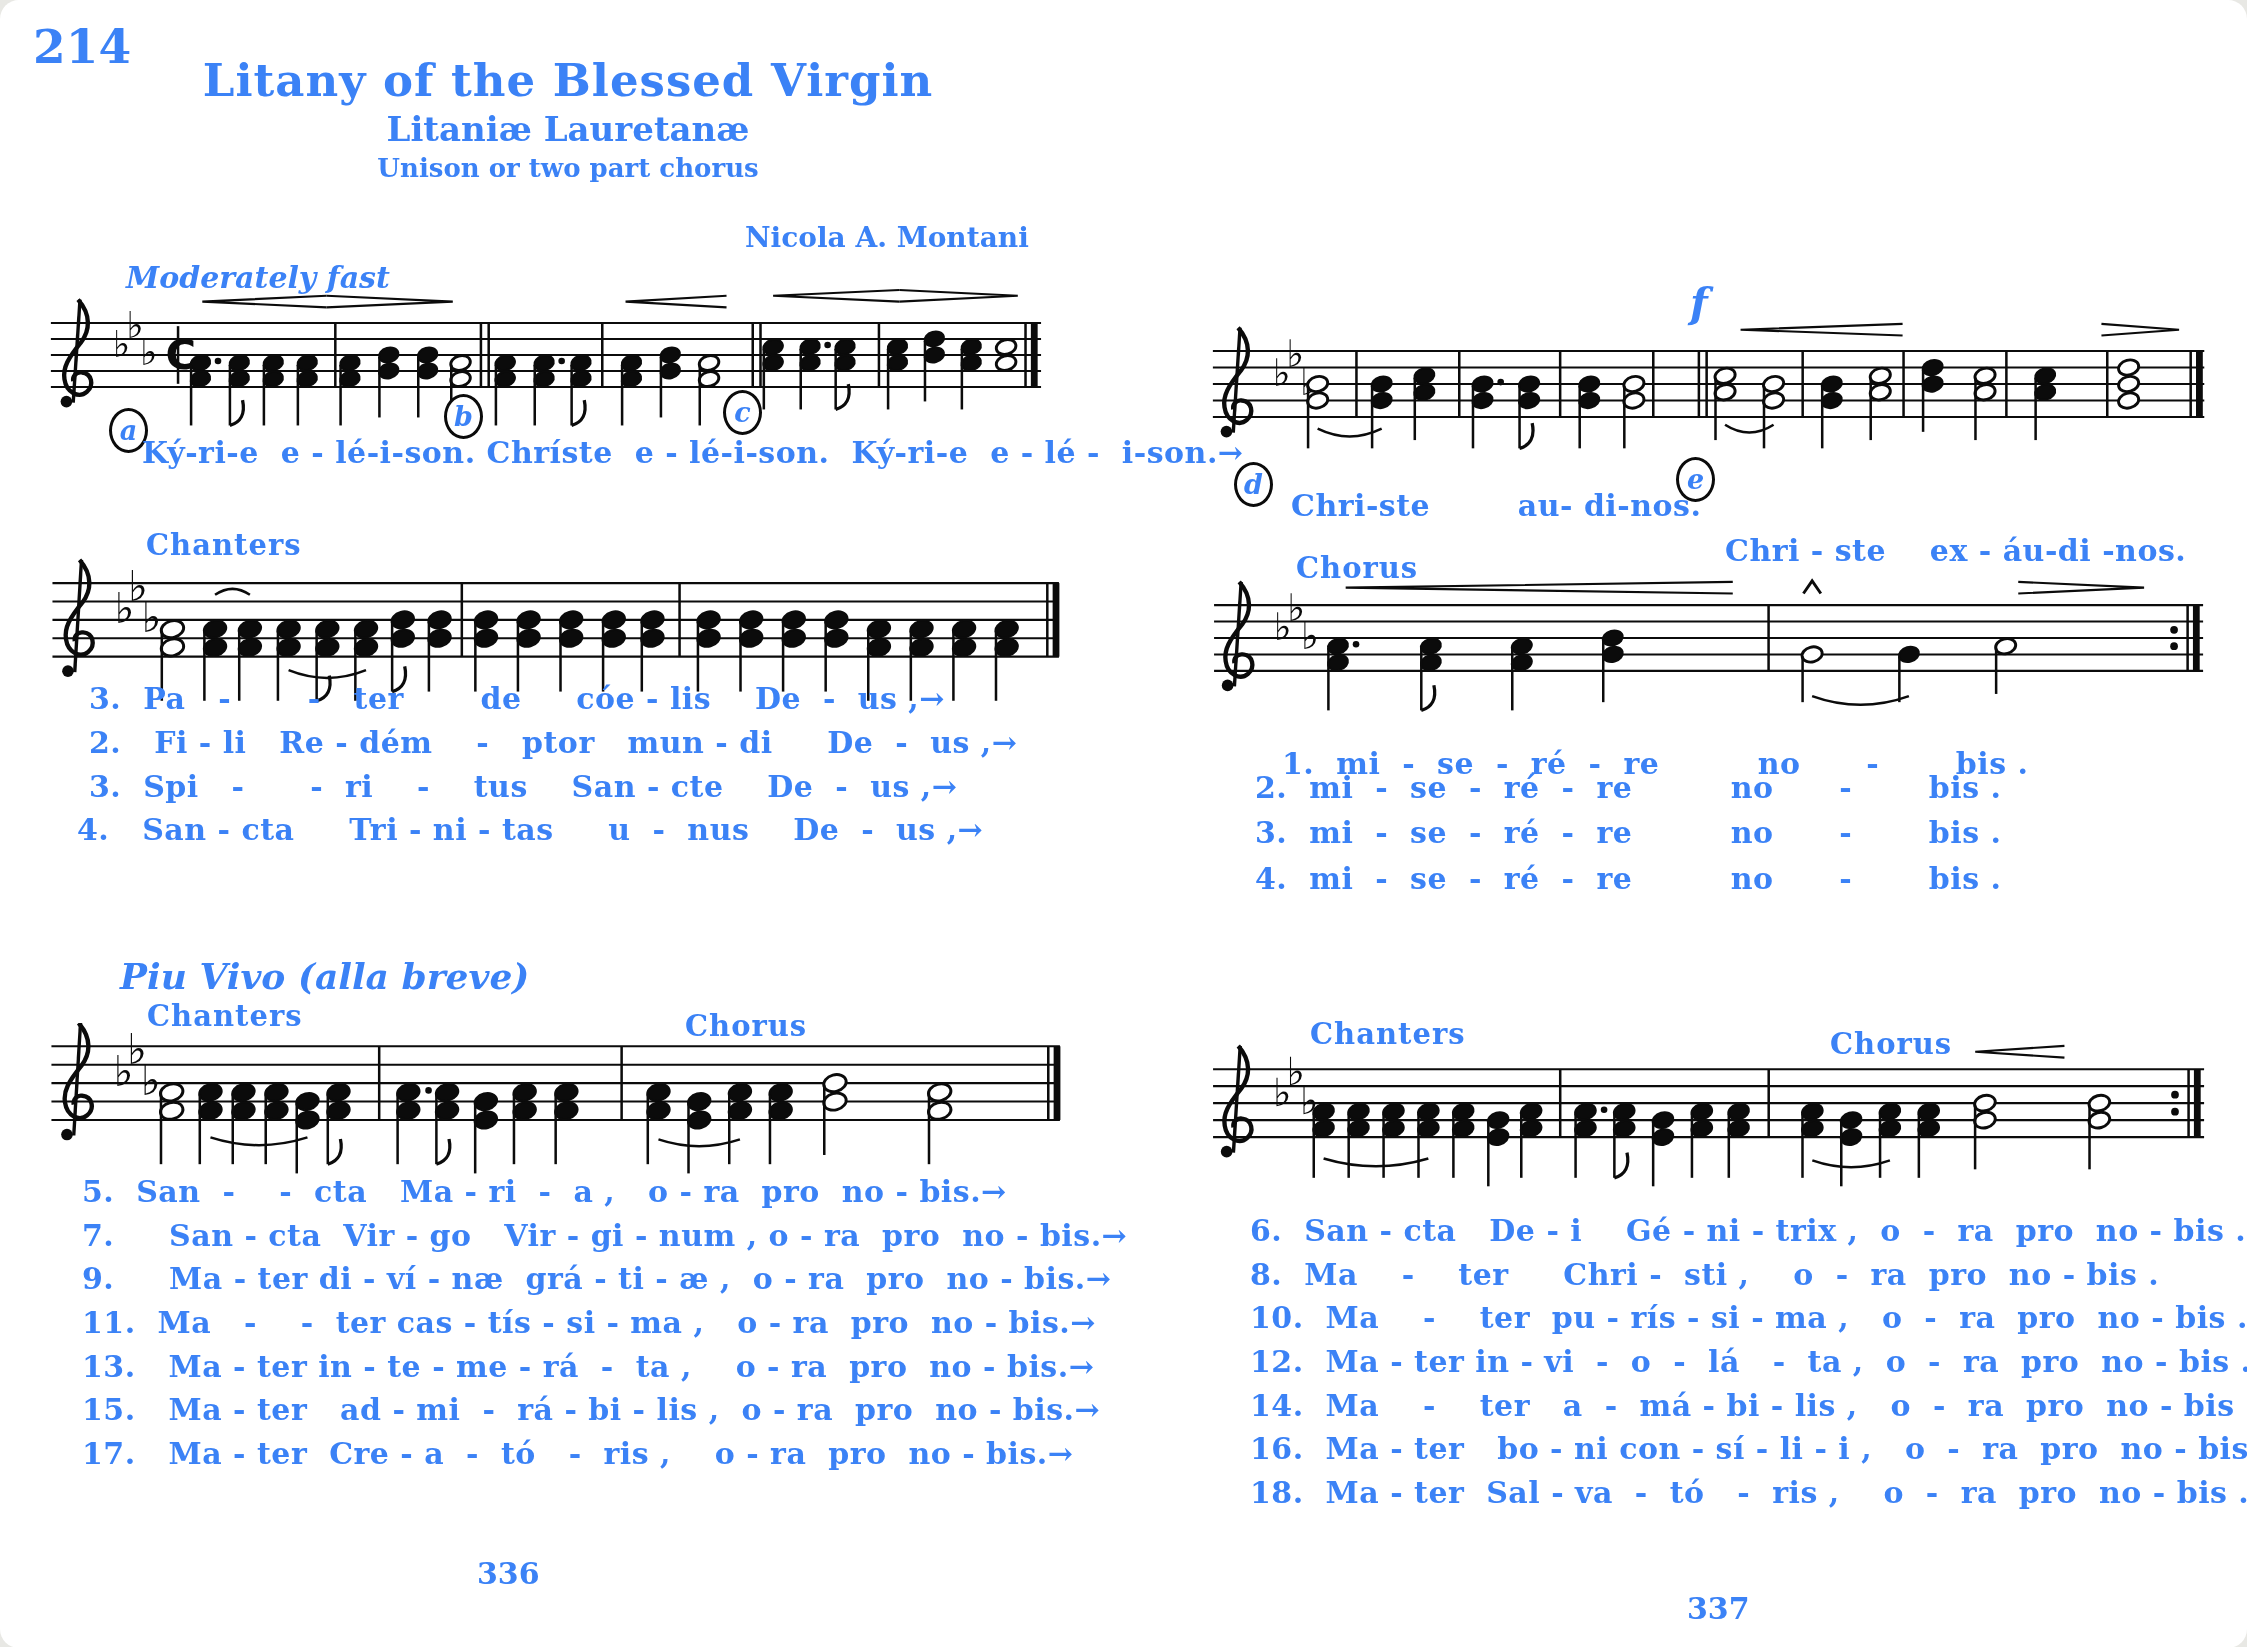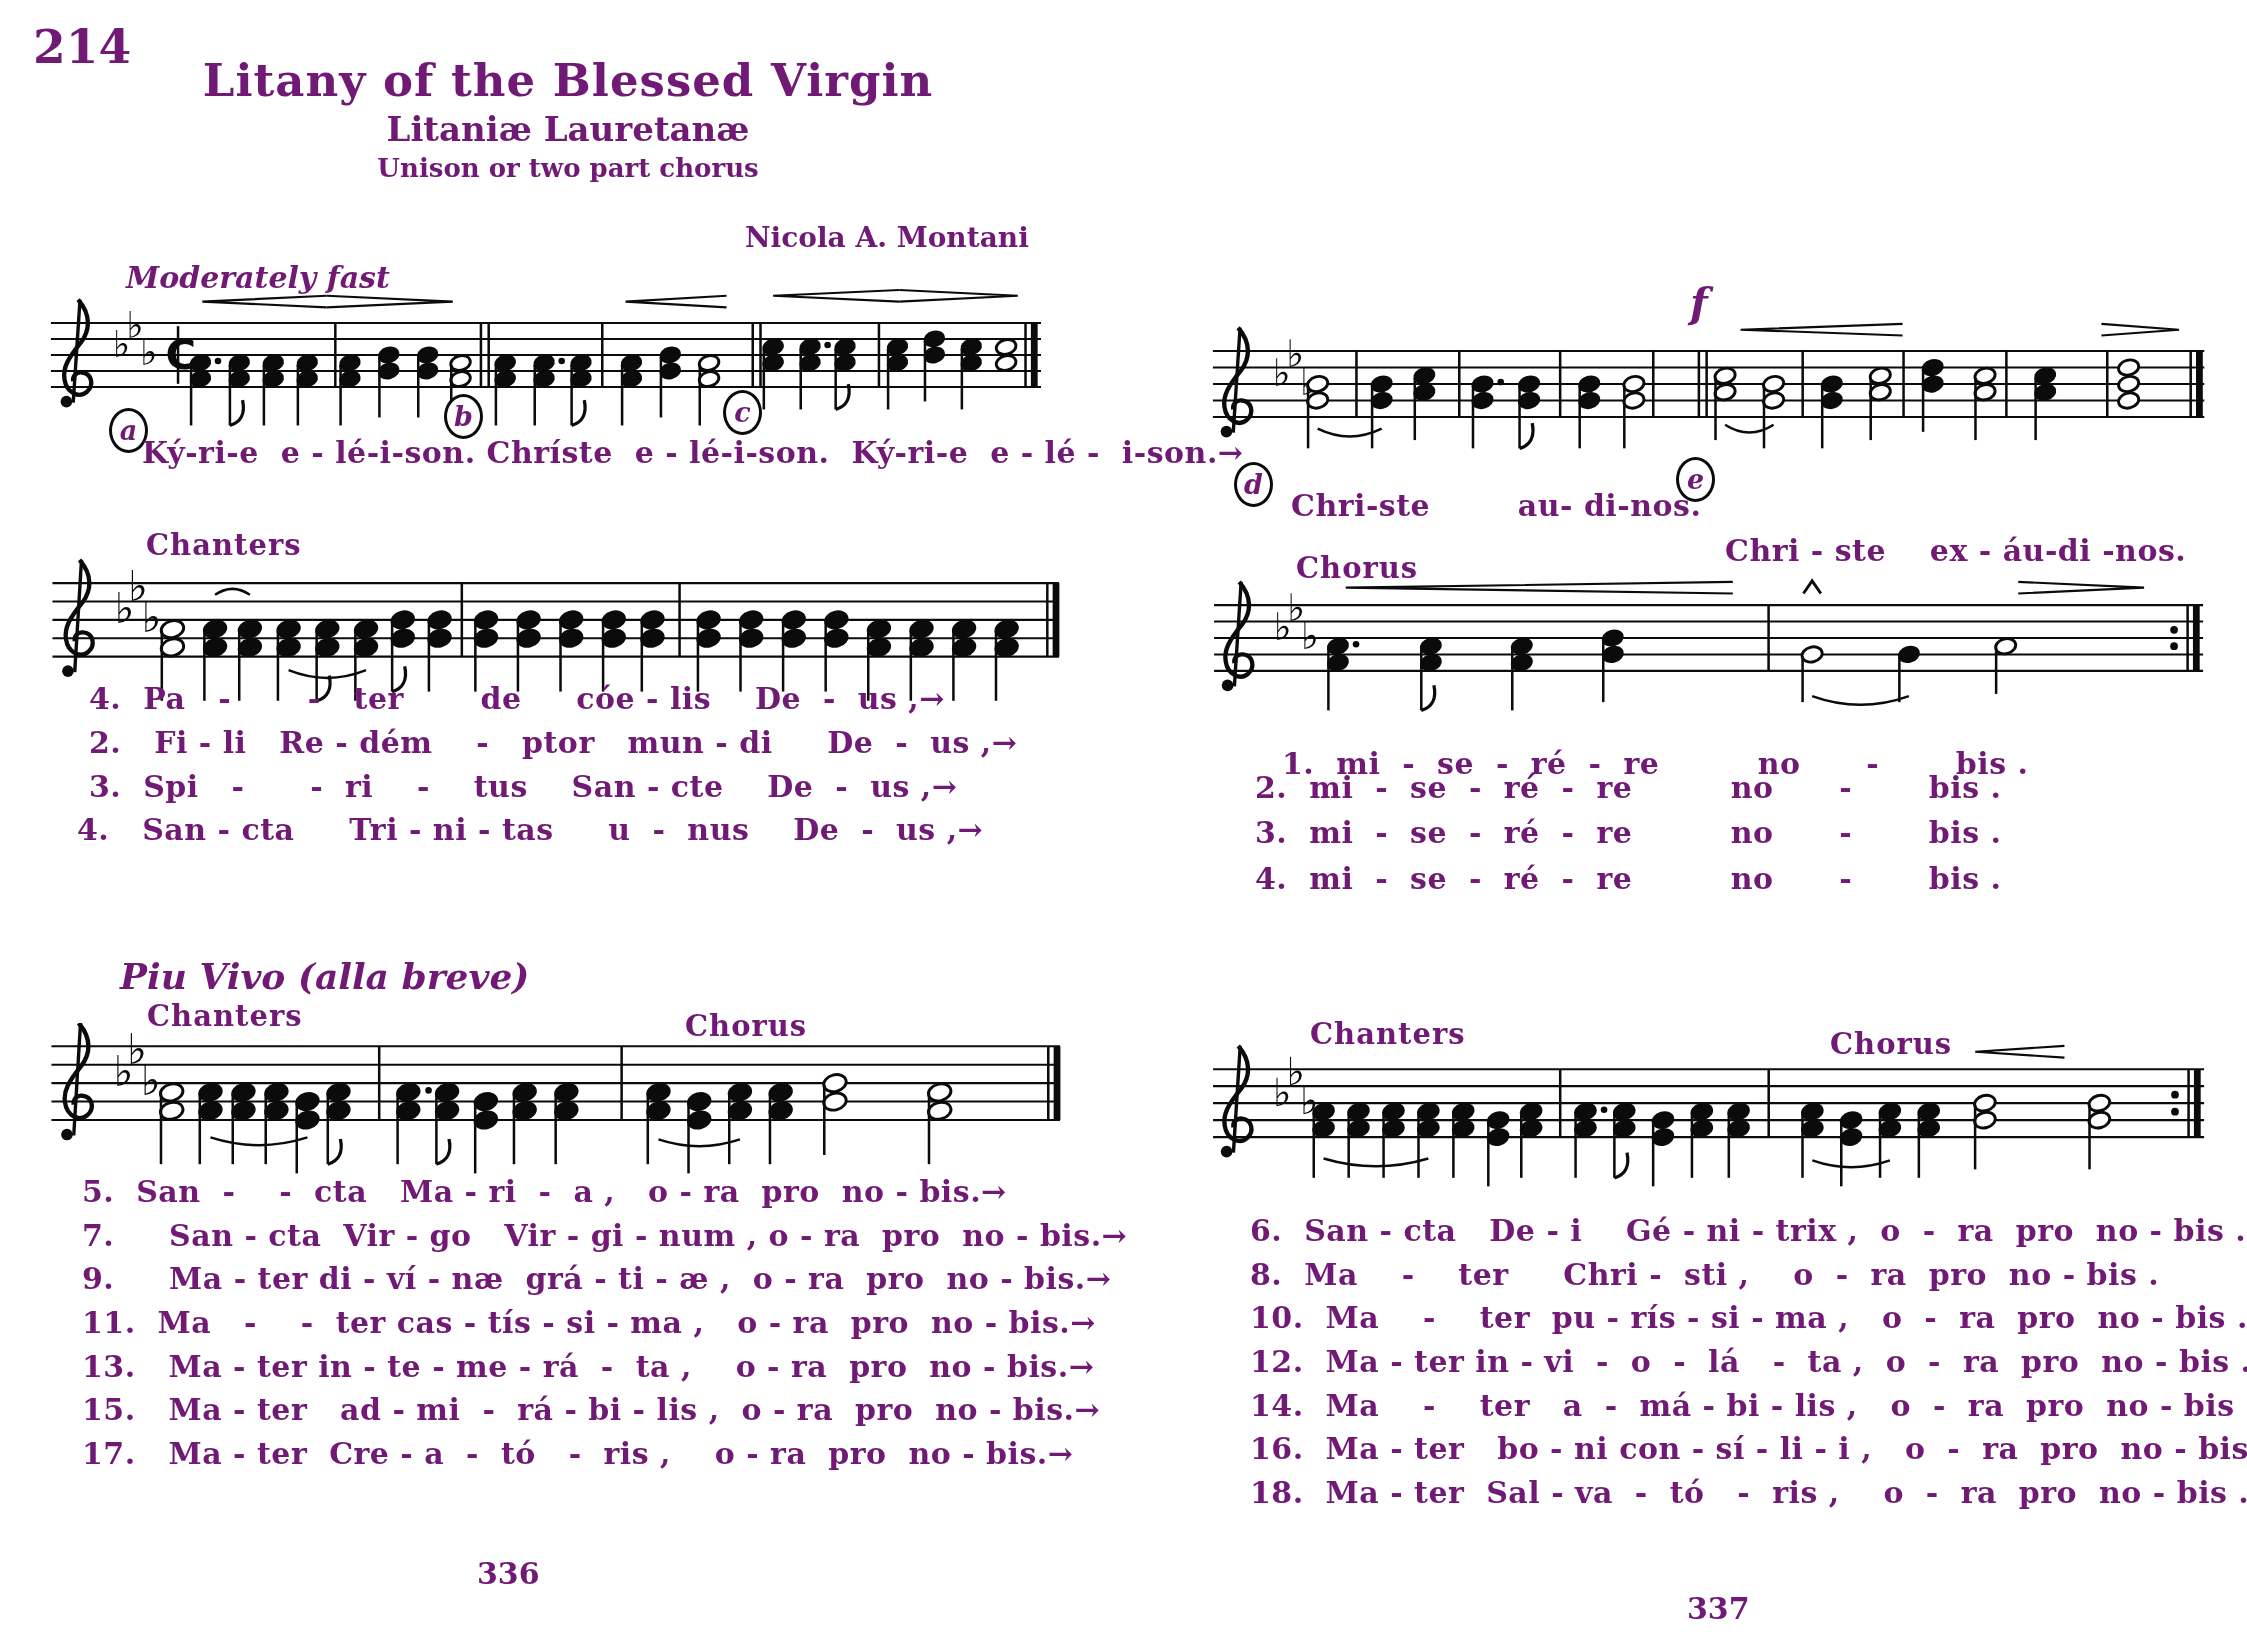--- a/index.html
+++ b/index.html
@@ -1,18 +1,18 @@
 <!DOCTYPE html>
 <html><head>
 <meta charset="utf-8">
 <style>
   html,body{margin:0;padding:0;background:#e8e8e4;}
   #page{
-    position:relative;width:2247px;height:1648px;background:#ffffff;color:#701a75;
-    font-family:"DejaVu Serif","DejaVu Sans",serif;overflow:hidden;
+    position:relative;width:2247px;height:1648px;background:#ffffff;color:#3b82f6;
+    font-family:"DejaVu Serif","DejaVu Sans",serif;overflow:hidden;border-radius:19px;
   }
   .abs{position:absolute;}
   .ctr{text-align:center;}
   .b{font-weight:700;}
   .ital{font-style:italic;font-weight:700;}
   .lyr{font-weight:700;font-size:30px;white-space:pre;letter-spacing:0.5px;}
   .lbl{font-weight:700;font-size:29px;letter-spacing:1px;}
   .circle{
     width:39px;height:45px;border:3.4px solid #0b0b0b;border-radius:50%;
     display:flex;align-items:center;justify-content:center;
@@ -521,21 +521,21 @@
   <div class="abs lbl" style="left:1296px;top:551px;">Chorus</div>
   <div class="abs lbl" style="left:147px;top:999px;">Chanters</div>
   <div class="abs lbl" style="left:685px;top:1009px;">Chorus</div>
   <div class="abs lbl" style="left:1310px;top:1017px;">Chanters</div>
   <div class="abs lbl" style="left:1830px;top:1027px;">Chorus</div>
 
   <div class="abs lyr" style="left:142px;top:435px;">Ký-ri-e  e - lé-i-son. Chríste  e - lé-i-son.  Ký-ri-e  e - lé -  i-son.→</div>
   <div class="abs lyr" style="left:1291px;top:488px;">Chri-ste        au- di-nos.</div>
   <div class="abs lyr" style="left:1725px;top:488px;margin-top:45px;">Chri - ste    ex - áu-di -nos.</div>
 
-  <div class="abs lyr" style="left:89px;top:681px;">4.  Pa   -       -   ter       de     cóe - lis    De  -  us ,→</div>
+  <div class="abs lyr" style="left:89px;top:681px;">3.  Pa   -       -   ter       de     cóe - lis    De  -  us ,→</div>
   <div class="abs lyr" style="left:89px;top:725px;text-align:right;">2.   Fi - li   Re - dém    -   ptor   mun - di     De  -  us ,→</div>
   <div class="abs lyr" style="left:89px;top:769px;">3.  Spi   -      -  ri    -    tus    San - cte    De  -  us ,→</div>
   <div class="abs lyr" style="left:77px;top:812px;">4.   San - cta     Tri - ni - tas     u  -  nus    De  -  us ,→</div>
 
   <div class="abs lyr" style="left:1282px;top:724px;margin-top:22px;">1.  mi  -  se  -  ré  -  re         no      -       bis .</div>
   <div class="abs lyr" style="left:1255px;top:770px;">2.  mi  -  se  -  ré  -  re         no      -       bis .</div>
   <div class="abs lyr" style="left:1255px;top:815px;">3.  mi  -  se  -  ré  -  re         no      -       bis .</div>
   <div class="abs lyr" style="left:1255px;top:861px;">4.  mi  -  se  -  ré  -  re         no      -       bis .</div>
 
   <div class="abs lyr" style="left:82px;top:1174px;">5.  San  -    -  cta   Ma - ri  -  a ,   o - ra  pro  no - bis.→</div>

